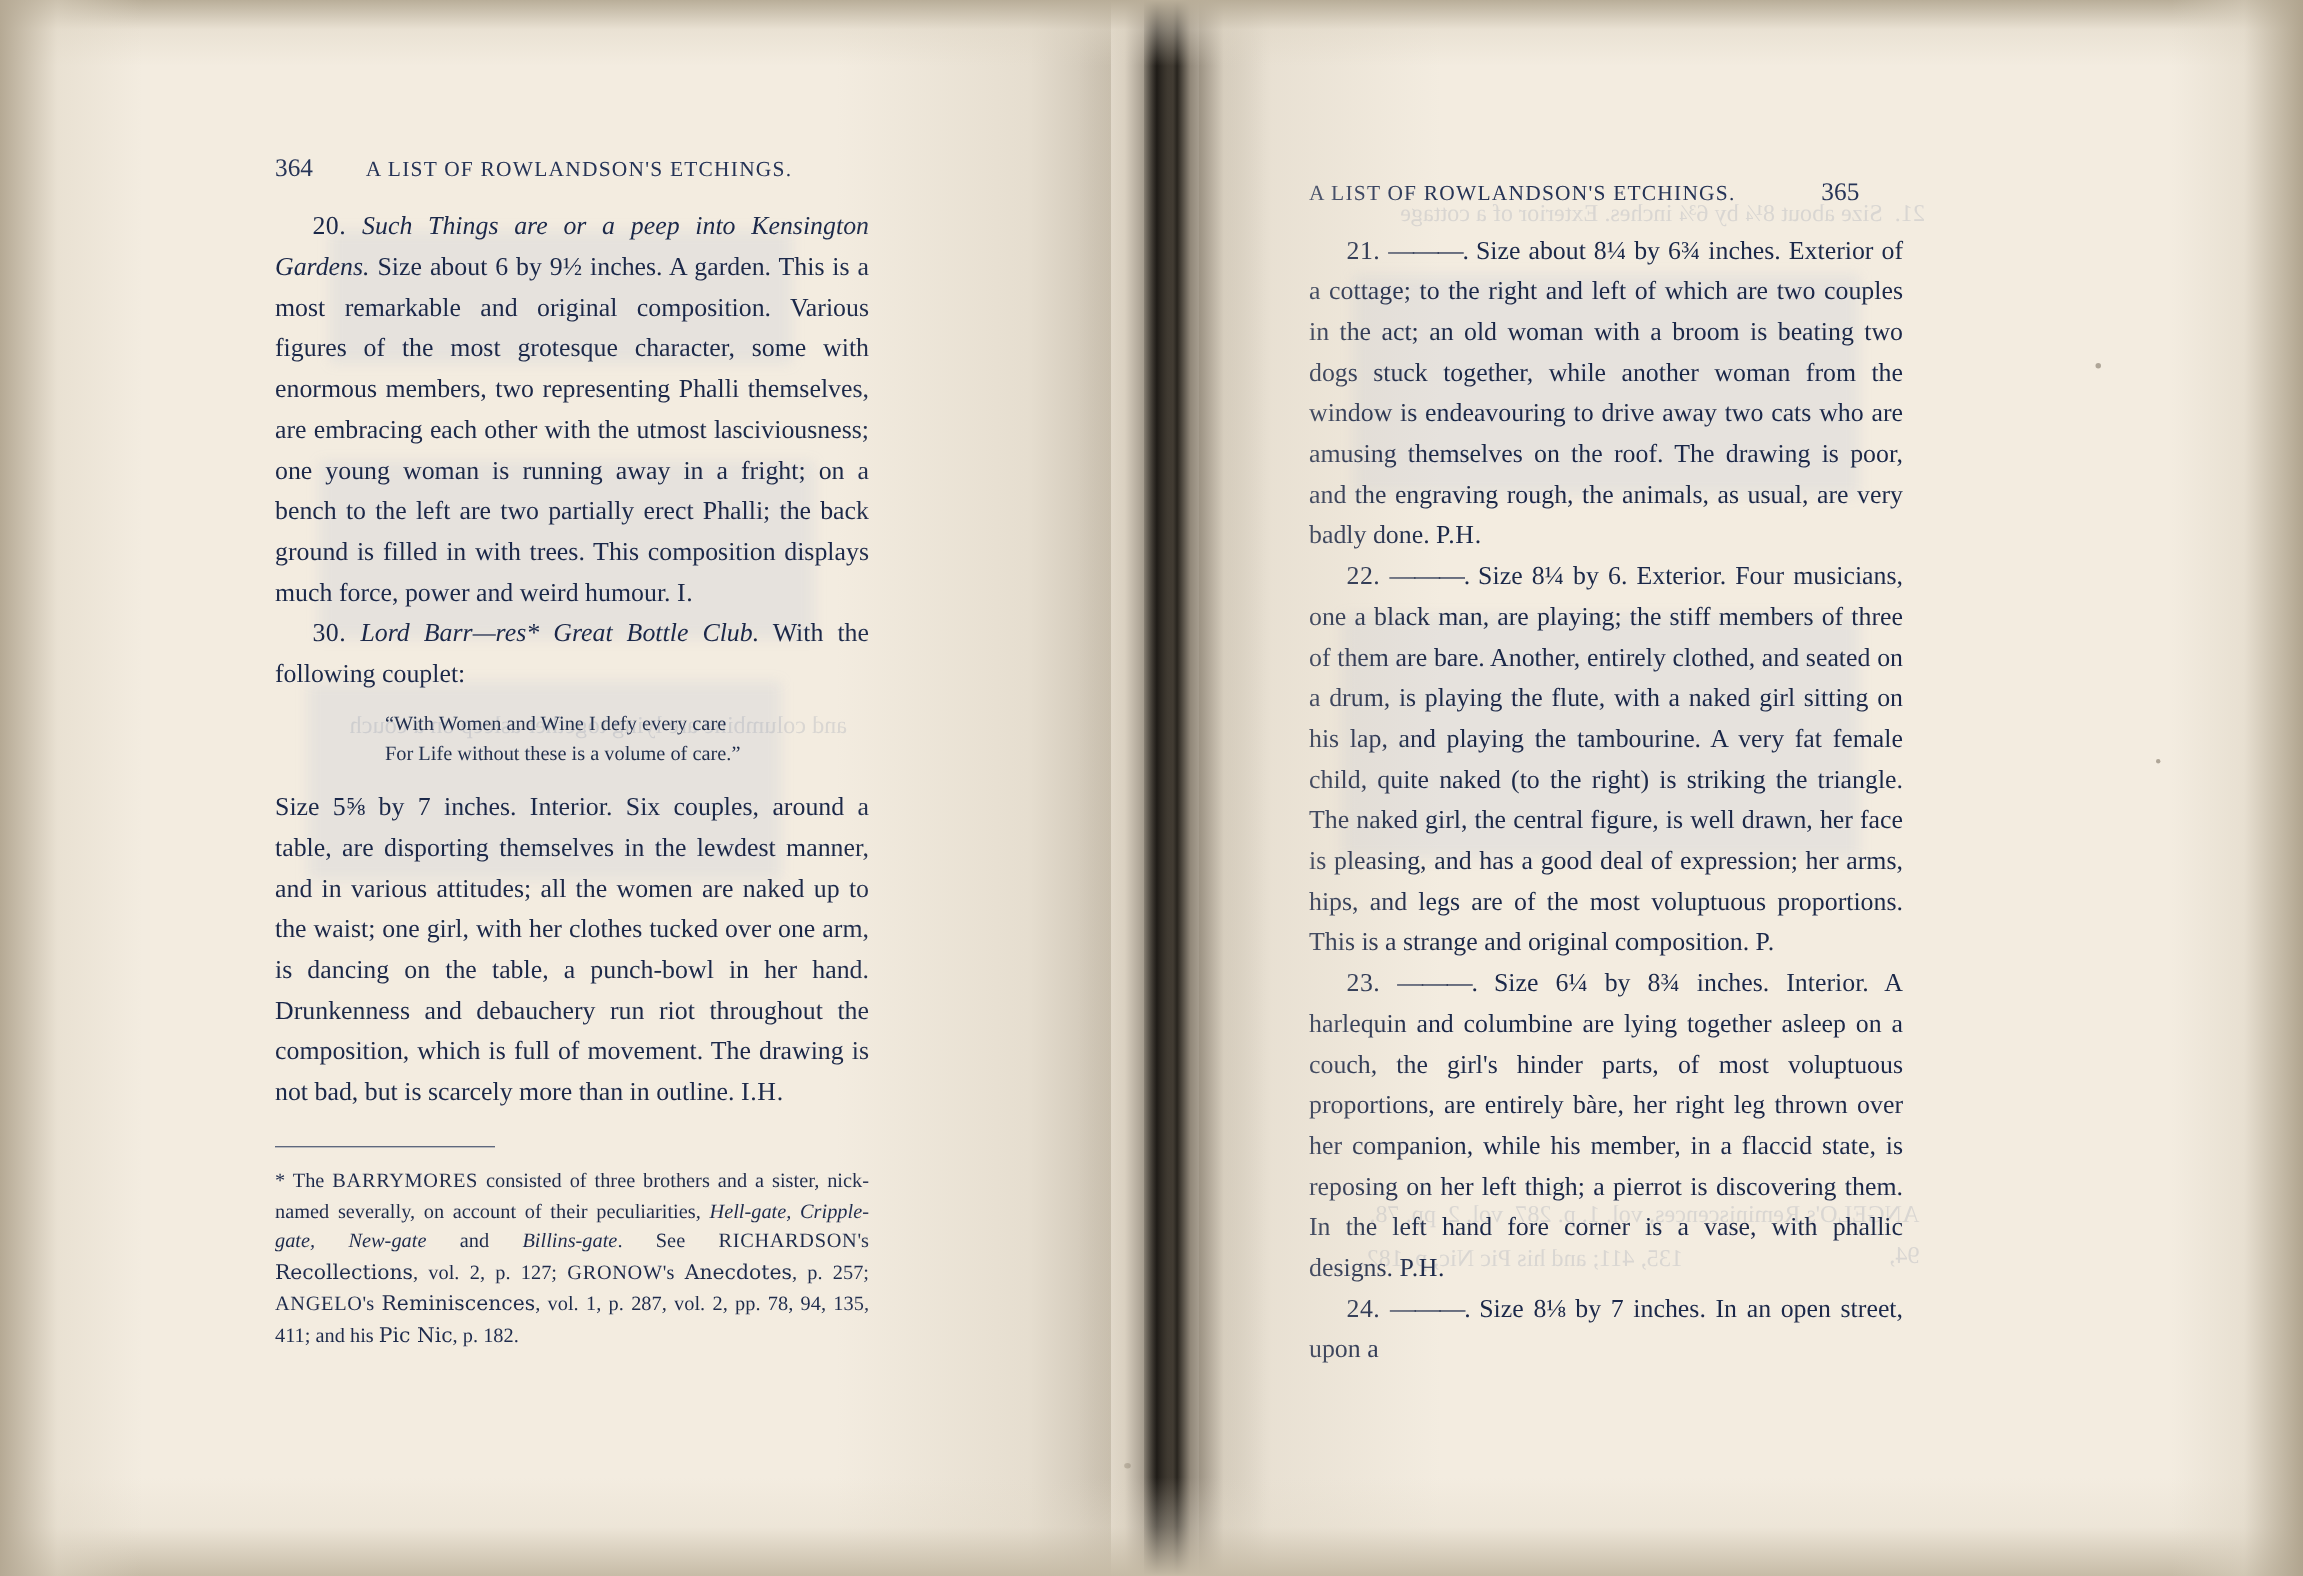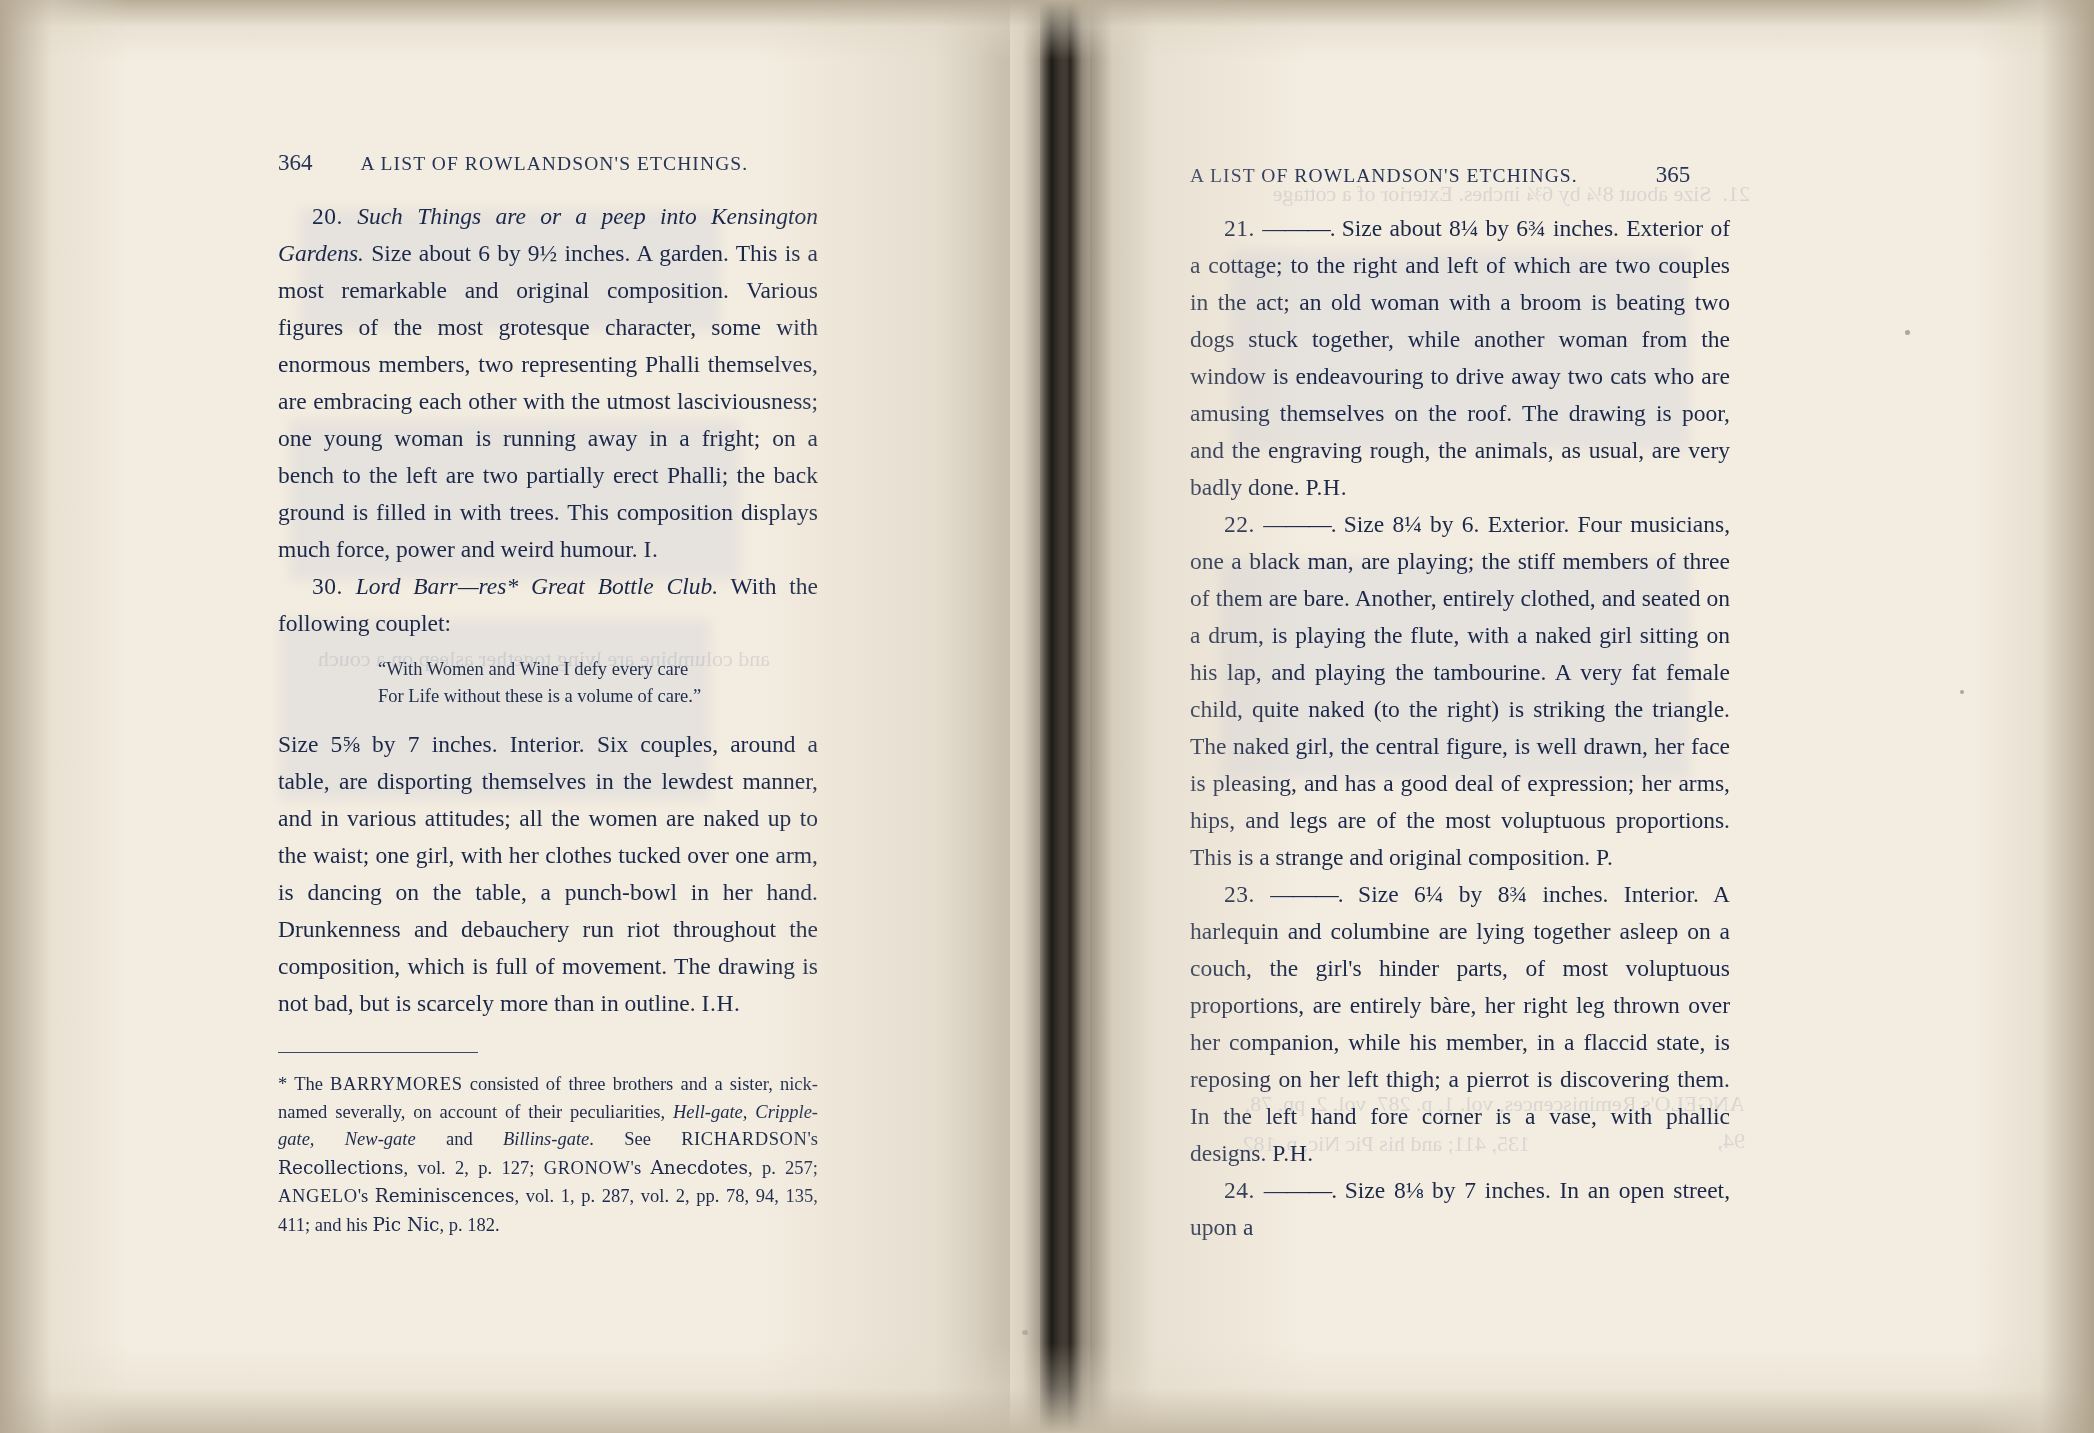--- a/index.html
+++ b/index.html
@@ -85,21 +85,21 @@
     pointer-events: none;
     background: rgba(150,165,200,0.13);
     filter: blur(6px);
   }
 
   
   .textpage {
     position: absolute;
     color: #1d2a4a;
   }
-  .textpage-left  { left: 250px; top: 150px; width: 540px; margin-left: 28px; }
+  .textpage-left  { left: 250px; top: 140px; width: 540px; }
   .textpage-right { left: 1190px; top: 130px; width: 540px; }
 
   .running-head {
     display: flex;
     align-items: baseline;
     font-size: 18.5px;
     letter-spacing: 0.6px;
     color: #263457;
     margin-bottom: 22px;
   }

